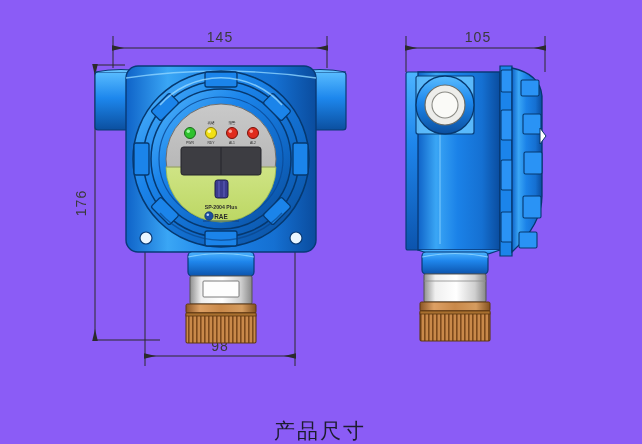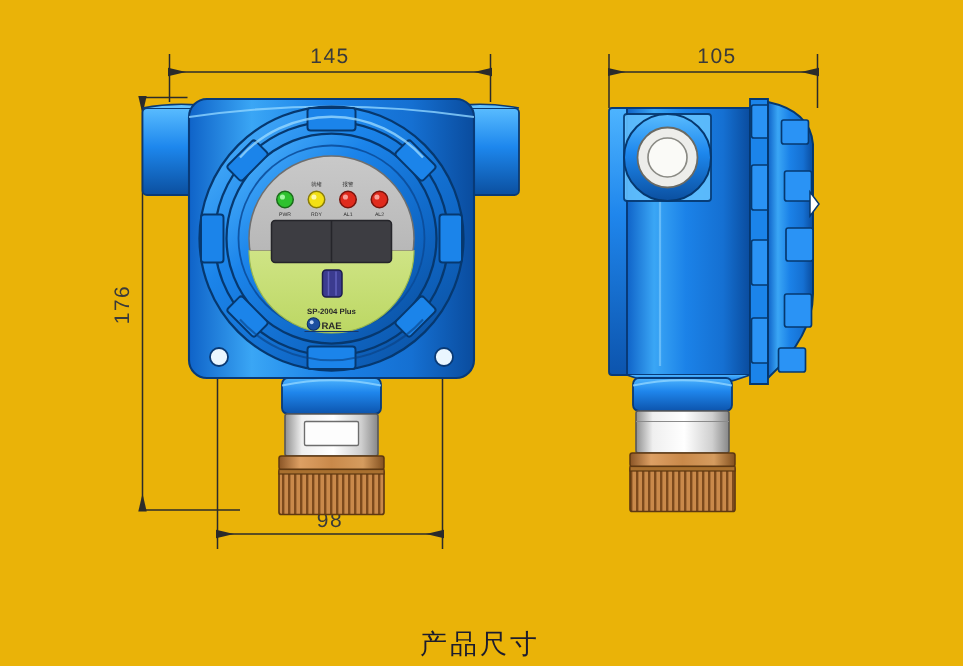--- a/index.html
+++ b/index.html
@@ -1,24 +1,24 @@
 <!DOCTYPE html>
 <html><head>
 <meta charset="utf-8">
 <style>
   html,body{margin:0;padding:0;background:#ffffff;}
   body{width:642px;height:444px;overflow:hidden;
        font-family:"Liberation Sans","DejaVu Sans",sans-serif;}
-  #stage{position:relative;width:642px;height:444px;background:#eab308;}
+  #stage{position:relative;width:642px;height:444px;background:#8b5cf6;}
   svg{display:block;}
   .dimtext{font-family:"Liberation Sans","DejaVu Sans",sans-serif;
            font-size:14px;fill:#3a3a3a;letter-spacing:1px;}
   .caption{position:absolute;left:0;top:417px;width:640px;text-align:center;
            font-family:"DejaVu Sans","Liberation Sans",sans-serif;
-           font-size:18px;color:#1c1c2e;letter-spacing:2px;}
+           font-size:21px;color:#1c1c2e;letter-spacing:2px;}
   .tinytext{font-family:"Liberation Sans",sans-serif;fill:#2a2a2a;}
 </style>
 </head>
 <body>
 
 <div id="stage">
 
   <svg width="642" height="444" viewBox="0 0 642 444">
 
     <defs>

